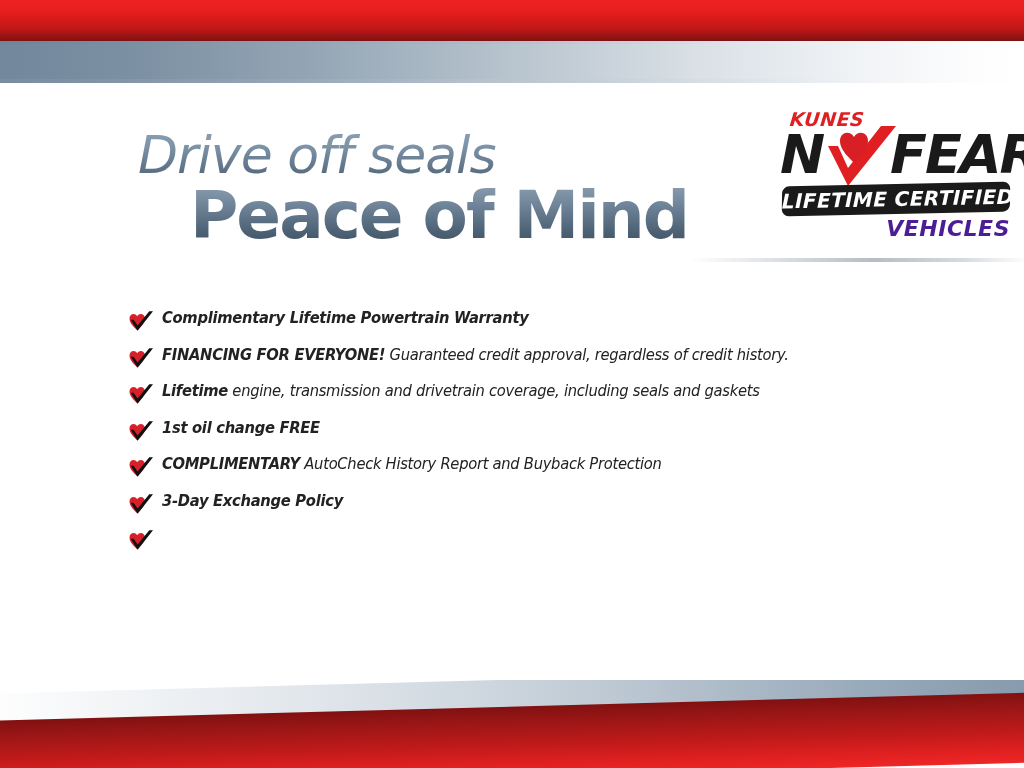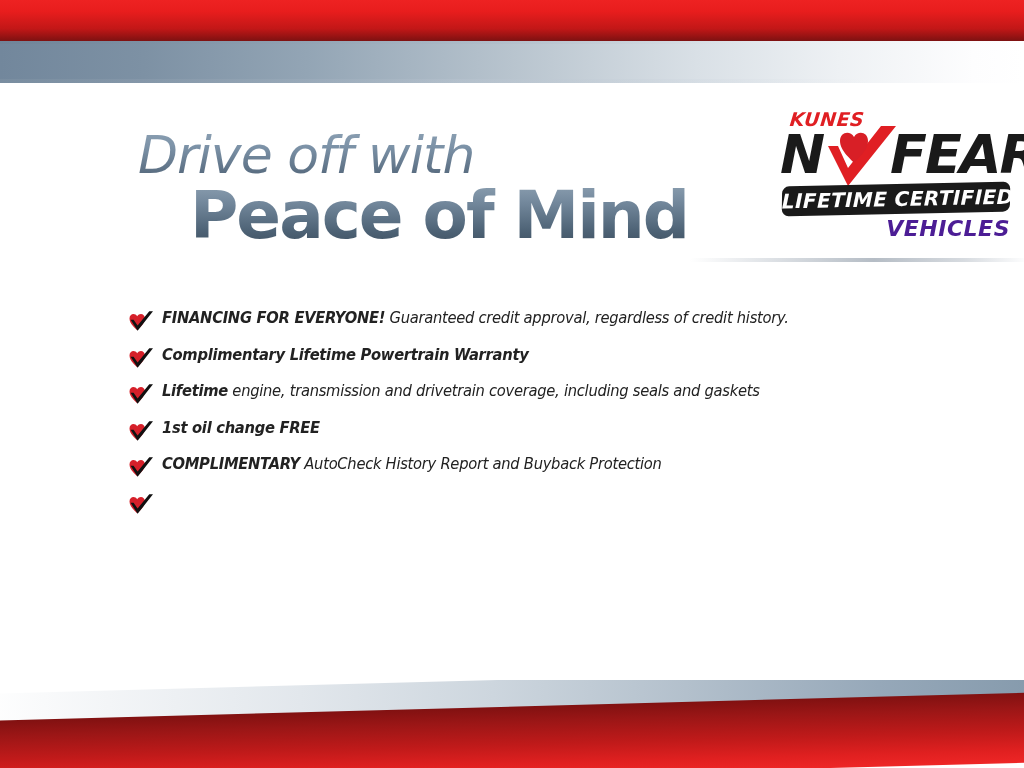--- a/index.html
+++ b/index.html
@@ -281,21 +281,21 @@
 </style>
 </head>
 <body>
 
 <div id="ad-banner">
 
   <div class="top-red-bar"></div>
   <div class="top-gray-bar"></div>
 
   <div class="headline">
-    <div class="headline-line1">Drive off with</div>
+    <div class="headline-line1">Drive off seals</div>
     <div class="headline-line2">Peace of Mind</div>
   </div>
 
   <div class="divider"></div>
 
   <div class="logo">
     <div class="logo-kunes">KUNES</div>
     <div class="logo-main">
       <span class="logo-n">N</span>
       <span class="logo-checkheart">
@@ -314,40 +314,40 @@
 
   <div class="benefit-list">
 
     <div class="benefit-item">
       <span class="benefit-icon">
         <svg viewBox="0 0 26 24" width="26" height="24" xmlns="http://www.w3.org/2000/svg">
           <path d="M1.5 8.5 C1.5 3.5, 7 2.4, 9.2 6.3 C11.4 2.4, 16.9 3.5, 16.9 8.5 C16.9 14, 10.6 18.5, 9.2 20.3 C7.8 18.5, 1.5 14, 1.5 8.5 Z" fill="#d6202a"></path>
           <path d="M2.6 9.8 L9.6 20.8 L25 1.2 L21.3 1.2 L9.6 15.4 L5.6 9.8 Z" fill="#111111"></path>
         </svg>
       </span>
+      <span class="benefit-text"><span class="b">Complimentary Lifetime Powertrain Warranty</span><span></span></span>
+    </div>
+
+    <div class="benefit-item">
+      <span class="benefit-icon">
+        <svg viewBox="0 0 26 24" width="26" height="24" xmlns="http://www.w3.org/2000/svg">
+          <path d="M1.5 8.5 C1.5 3.5, 7 2.4, 9.2 6.3 C11.4 2.4, 16.9 3.5, 16.9 8.5 C16.9 14, 10.6 18.5, 9.2 20.3 C7.8 18.5, 1.5 14, 1.5 8.5 Z" fill="#d6202a"></path>
+          <path d="M2.6 9.8 L9.6 20.8 L25 1.2 L21.3 1.2 L9.6 15.4 L5.6 9.8 Z" fill="#111111"></path>
+        </svg>
+      </span>
       <span class="benefit-text"><span class="b">FINANCING FOR EVERYONE!</span><span> Guaranteed credit approval, regardless of credit history.</span></span>
     </div>
 
     <div class="benefit-item">
       <span class="benefit-icon">
         <svg viewBox="0 0 26 24" width="26" height="24" xmlns="http://www.w3.org/2000/svg">
           <path d="M1.5 8.5 C1.5 3.5, 7 2.4, 9.2 6.3 C11.4 2.4, 16.9 3.5, 16.9 8.5 C16.9 14, 10.6 18.5, 9.2 20.3 C7.8 18.5, 1.5 14, 1.5 8.5 Z" fill="#d6202a"></path>
           <path d="M2.6 9.8 L9.6 20.8 L25 1.2 L21.3 1.2 L9.6 15.4 L5.6 9.8 Z" fill="#111111"></path>
         </svg>
       </span>
-      <span class="benefit-text"><span class="b">Complimentary Lifetime Powertrain Warranty</span><span></span></span>
-    </div>
-
-    <div class="benefit-item">
-      <span class="benefit-icon">
-        <svg viewBox="0 0 26 24" width="26" height="24" xmlns="http://www.w3.org/2000/svg">
-          <path d="M1.5 8.5 C1.5 3.5, 7 2.4, 9.2 6.3 C11.4 2.4, 16.9 3.5, 16.9 8.5 C16.9 14, 10.6 18.5, 9.2 20.3 C7.8 18.5, 1.5 14, 1.5 8.5 Z" fill="#d6202a"></path>
-          <path d="M2.6 9.8 L9.6 20.8 L25 1.2 L21.3 1.2 L9.6 15.4 L5.6 9.8 Z" fill="#111111"></path>
-        </svg>
-      </span>
       <span class="benefit-text"><span class="b">Lifetime</span><span> engine, transmission and drivetrain coverage, including seals and gaskets</span></span>
     </div>
 
     <div class="benefit-item">
       <span class="benefit-icon">
         <svg viewBox="0 0 26 24" width="26" height="24" xmlns="http://www.w3.org/2000/svg">
           <path d="M1.5 8.5 C1.5 3.5, 7 2.4, 9.2 6.3 C11.4 2.4, 16.9 3.5, 16.9 8.5 C16.9 14, 10.6 18.5, 9.2 20.3 C7.8 18.5, 1.5 14, 1.5 8.5 Z" fill="#d6202a"></path>
           <path d="M2.6 9.8 L9.6 20.8 L25 1.2 L21.3 1.2 L9.6 15.4 L5.6 9.8 Z" fill="#111111"></path>
         </svg>
       </span>
@@ -358,20 +358,29 @@
     <div class="benefit-item">
       <span class="benefit-icon">
         <svg viewBox="0 0 26 24" width="26" height="24" xmlns="http://www.w3.org/2000/svg">
           <path d="M1.5 8.5 C1.5 3.5, 7 2.4, 9.2 6.3 C11.4 2.4, 16.9 3.5, 16.9 8.5 C16.9 14, 10.6 18.5, 9.2 20.3 C7.8 18.5, 1.5 14, 1.5 8.5 Z" fill="#d6202a"></path>
           <path d="M2.6 9.8 L9.6 20.8 L25 1.2 L21.3 1.2 L9.6 15.4 L5.6 9.8 Z" fill="#111111"></path>
         </svg>
       </span>
       <span class="benefit-text"><span class="b">COMPLIMENTARY</span><span> AutoCheck History Report and Buyback Protection</span></span>
     </div>
 
+    <div class="benefit-item">
+      <span class="benefit-icon">
+        <svg viewBox="0 0 26 24" width="26" height="24" xmlns="http://www.w3.org/2000/svg">
+          <path d="M1.5 8.5 C1.5 3.5, 7 2.4, 9.2 6.3 C11.4 2.4, 16.9 3.5, 16.9 8.5 C16.9 14, 10.6 18.5, 9.2 20.3 C7.8 18.5, 1.5 14, 1.5 8.5 Z" fill="#d6202a"></path>
+          <path d="M2.6 9.8 L9.6 20.8 L25 1.2 L21.3 1.2 L9.6 15.4 L5.6 9.8 Z" fill="#111111"></path>
+        </svg>
+      </span>
+      <span class="benefit-text"><span class="b">3-Day Exchange Policy</span><span></span></span>
+    </div>
 
 
     <div class="benefit-item">
       <span class="benefit-icon">
         <svg viewBox="0 0 26 24" width="26" height="24" xmlns="http://www.w3.org/2000/svg">
           <path d="M1.5 8.5 C1.5 3.5, 7 2.4, 9.2 6.3 C11.4 2.4, 16.9 3.5, 16.9 8.5 C16.9 14, 10.6 18.5, 9.2 20.3 C7.8 18.5, 1.5 14, 1.5 8.5 Z" fill="#d6202a"></path>
           <path d="M2.6 9.8 L9.6 20.8 L25 1.2 L21.3 1.2 L9.6 15.4 L5.6 9.8 Z" fill="#111111"></path>
         </svg>
       </span>
     </div>

